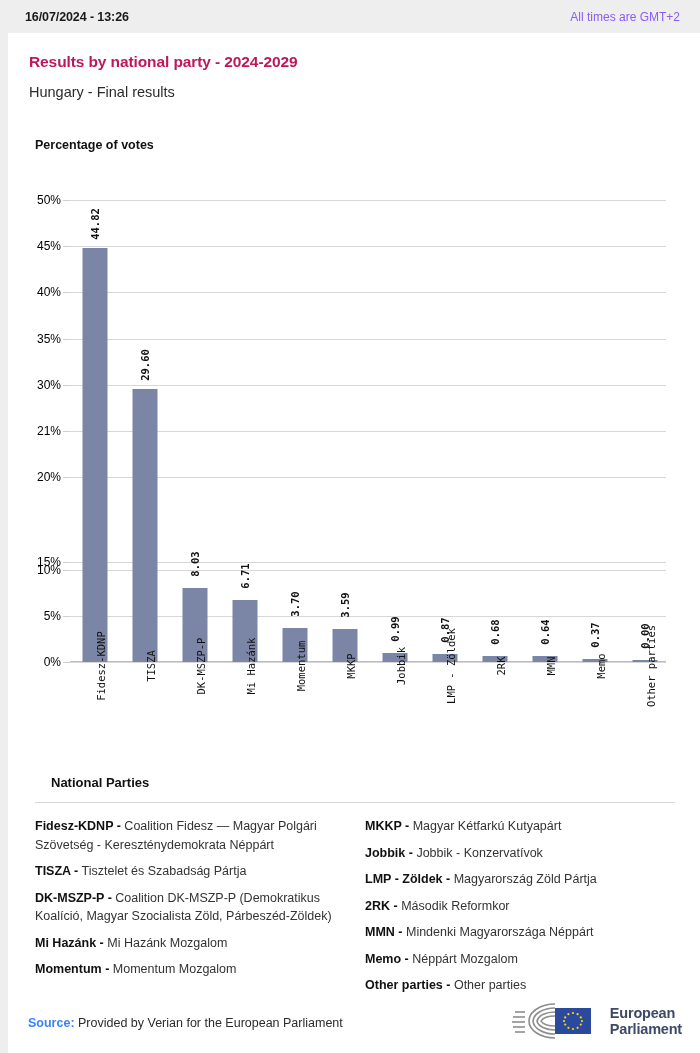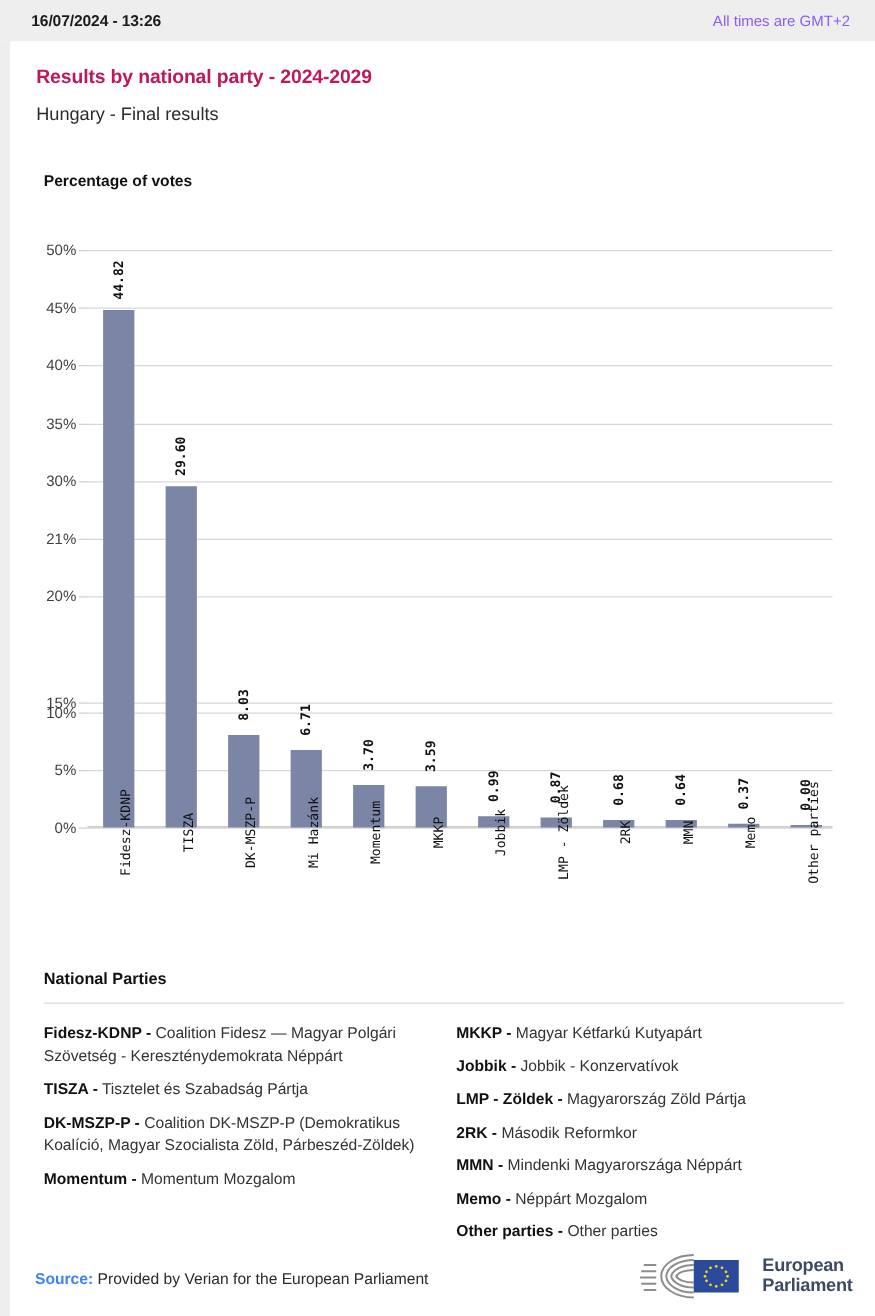--- a/index.html
+++ b/index.html
@@ -116,21 +116,21 @@
     width: 596px;
     height: 1px;
     background: #bdbdbd;
   }
   .ytick {
     position: absolute;
     right: 100%;
     margin-right: 9px;
     transform: translateY(-50%);
     font-size: 12px;
-    color: #404040;
+    color: #000000;
     white-space: nowrap;
   }
   .ytick-mark {
     position: absolute;
     left: -7px;
     width: 7px;
     height: 1px;
     background: #cfcfcf;
   }
   .bars {
@@ -193,21 +193,21 @@
   .legend {
     position: absolute;
     top: 775px;
     left: 35px;
     width: 640px;
   }
   .legend-heading {
     font-size: 13px;
     font-weight: bold;
     color: #111111;
-    margin: 0 0 12px 0;
+    margin: 0 0 12px 16px;
   }
   .legend-rule {
     width: 640px;
     height: 1px;
     background: #d8d8d8;
   }
   .legend-cols {
     display: flex;
     margin-top: 14px;
   }
@@ -422,20 +422,21 @@
     </div>
 
   <div class="legend">
     <div class="legend-heading">National Parties</div>
     <div class="legend-rule"></div>
     <div class="legend-cols">
       <div class="legend-col left" id="legend-left">
           <div class="legend-item"><b>Fidesz-KDNP -</b><span> Coalition Fidesz — Magyar Polgári Szövetség - Kereszténydemokrata Néppárt</span></div>
           <div class="legend-item"><b>TISZA -</b><span> Tisztelet és Szabadság Pártja</span></div>
           <div class="legend-item"><b>DK-MSZP-P -</b><span> Coalition DK-MSZP-P (Demokratikus Koalíció, Magyar Szocialista Zöld, Párbeszéd-Zöldek)</span></div>
+          <div class="legend-item"><b>Mi Hazánk -</b><span> Mi Hazánk Mozgalom</span></div>
           <div class="legend-item"><b>Momentum -</b><span> Momentum Mozgalom</span></div>
         </div>
       <div class="legend-col right" id="legend-right">
           <div class="legend-item"><b>MKKP -</b><span> Magyar Kétfarkú Kutyapárt</span></div>
           <div class="legend-item"><b>Jobbik -</b><span> Jobbik - Konzervatívok</span></div>
           <div class="legend-item"><b>LMP - Zöldek -</b><span> Magyarország Zöld Pártja</span></div>
           <div class="legend-item"><b>2RK -</b><span> Második Reformkor</span></div>
           <div class="legend-item"><b>MMN -</b><span> Mindenki Magyarországa Néppárt</span></div>
           <div class="legend-item"><b>Memo -</b><span> Néppárt Mozgalom</span></div>
           <div class="legend-item"><b>Other parties -</b><span> Other parties</span></div>

